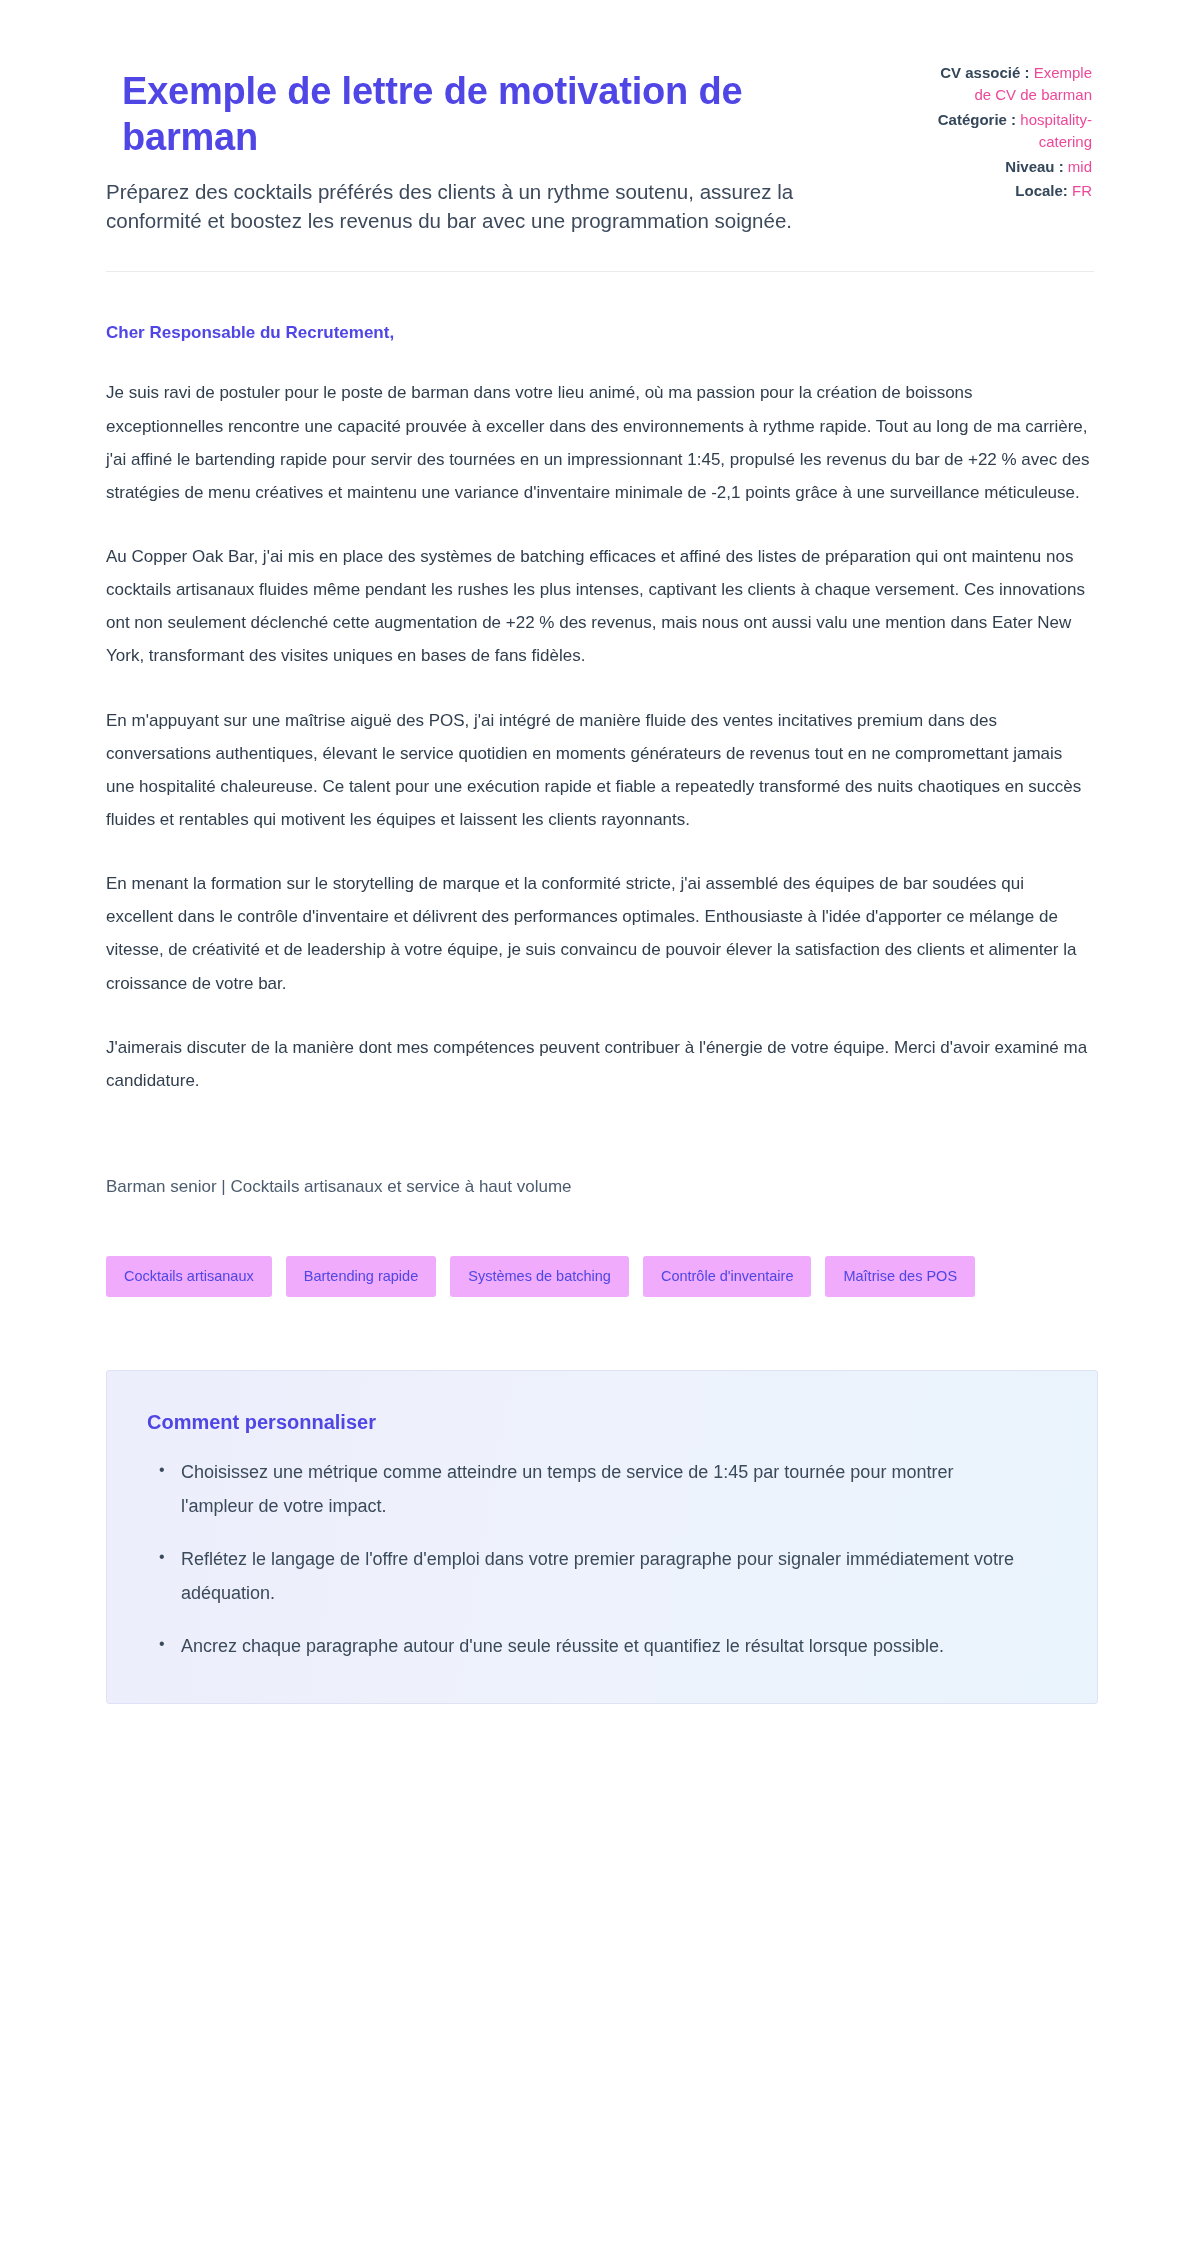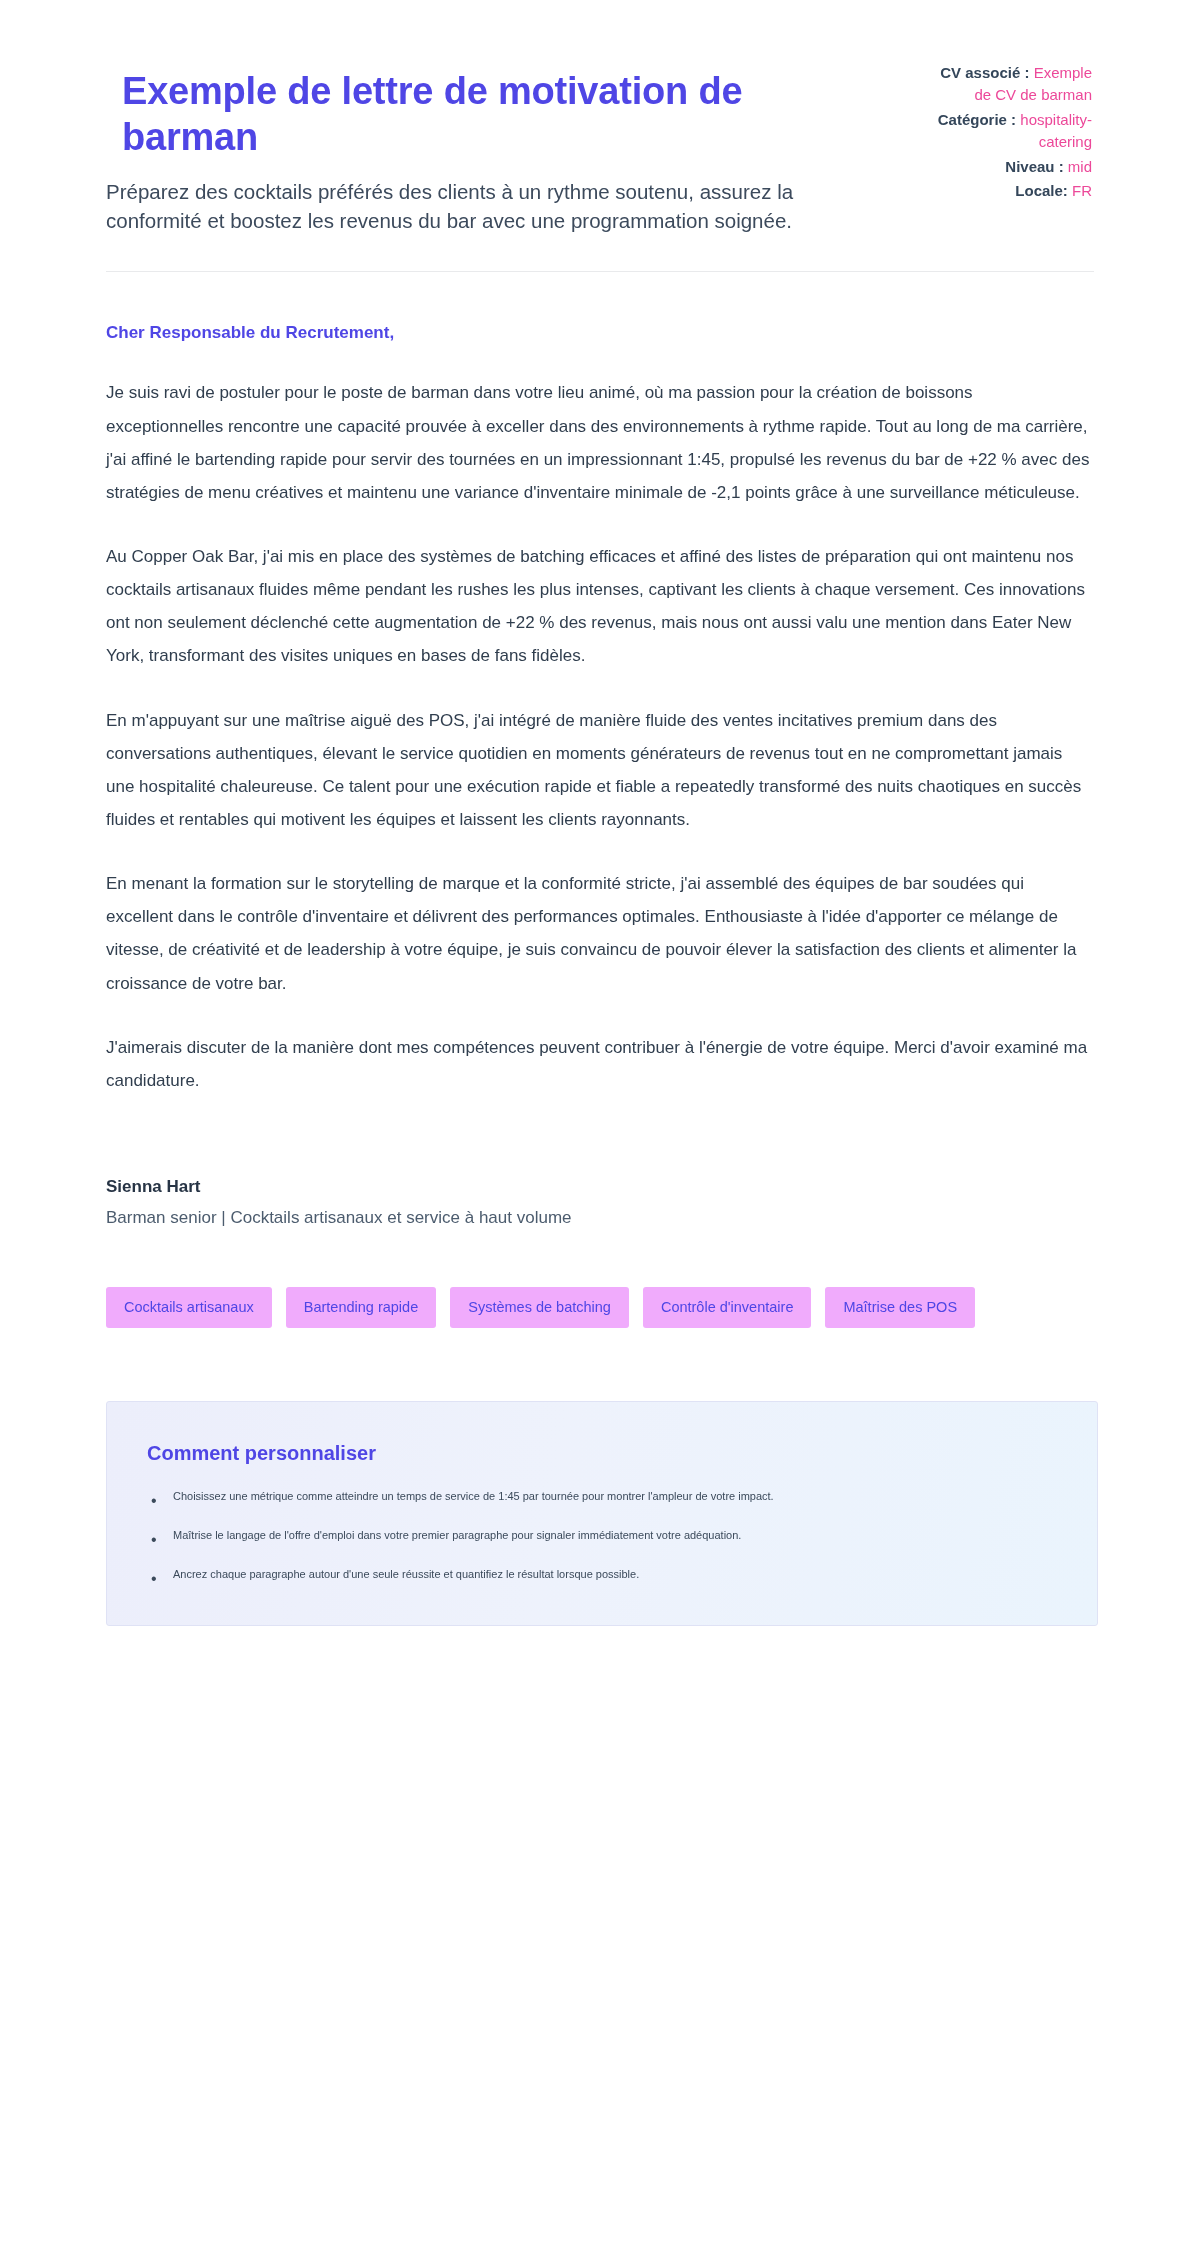--- a/index.html
+++ b/index.html
@@ -143,25 +143,26 @@
     color: #4f46e5;
     line-height: 1.5;
   }
   .callout-list {
     margin: 0;
     padding: 0 0 0 26px;
     list-style: none;
   }
   .callout-item {
     position: relative;
-    font-size: 11px;
+    font-size: 18px;
     line-height: 1.92;
     color: #3b4a5b;
     margin-top: 18px;
     padding-right: 40px;
+    margin-left: 8px;
   }
   .callout-item::before {
     content: "\2022";
     position: absolute;
     left: -22px;
     top: 0;
     color: #3b4a5b;
     font-size: 16px;
     line-height: 1.92;
   }
@@ -202,35 +203,34 @@
   <div class="letter">
     <p class="salutation">Cher Responsable du Recrutement,</p>
 
     <p class="para para--first">Je suis ravi de postuler pour le poste de barman dans votre lieu animé, où ma passion pour la création de boissons exceptionnelles rencontre une capacité prouvée à exceller dans des environnements à rythme rapide. Tout au long de ma carrière, j'ai affiné le bartending rapide pour servir des tournées en un impressionnant 1:45, propulsé les revenus du bar de +22 % avec des stratégies de menu créatives et maintenu une variance d'inventaire minimale de -2,1 points grâce à une surveillance méticuleuse.</p>
     <p class="para">Au Copper Oak Bar, j'ai mis en place des systèmes de batching efficaces et affiné des listes de préparation qui ont maintenu nos cocktails artisanaux fluides même pendant les rushes les plus intenses, captivant les clients à chaque versement. Ces innovations ont non seulement déclenché cette augmentation de +22 % des revenus, mais nous ont aussi valu une mention dans Eater New York, transformant des visites uniques en bases de fans fidèles.</p>
     <p class="para">En m'appuyant sur une maîtrise aiguë des POS, j'ai intégré de manière fluide des ventes incitatives premium dans des conversations authentiques, élevant le service quotidien en moments générateurs de revenus tout en ne compromettant jamais une hospitalité chaleureuse. Ce talent pour une exécution rapide et fiable a repeatedly transformé des nuits chaotiques en succès fluides et rentables qui motivent les équipes et laissent les clients rayonnants.</p>
     <p class="para">En menant la formation sur le storytelling de marque et la conformité stricte, j'ai assemblé des équipes de bar soudées qui excellent dans le contrôle d'inventaire et délivrent des performances optimales. Enthousiaste à l'idée d'apporter ce mélange de vitesse, de créativité et de leadership à votre équipe, je suis convaincu de pouvoir élever la satisfaction des clients et alimenter la croissance de votre bar.</p>
     <p class="para">J'aimerais discuter de la manière dont mes compétences peuvent contribuer à l'énergie de votre équipe. Merci d'avoir examiné ma candidature.</p>
 
     <div class="signoff">
-      <p class="sign-name">Sienna Hart</p>
       <p class="sign-role">Barman senior | Cocktails artisanaux et service à haut volume</p>
     </div>
 
     <div class="tags">
       <span class="tag">Cocktails artisanaux</span>
       <span class="tag">Bartending rapide</span>
       <span class="tag">Systèmes de batching</span>
       <span class="tag">Contrôle d'inventaire</span>
       <span class="tag">Maîtrise des POS</span>
     </div>
   </div>
 
   <section class="callout">
     <h2 class="callout-title">Comment personnaliser</h2>
     <ul class="callout-list">
       <li class="callout-item">Choisissez une métrique comme atteindre un temps de service de 1:45 par tournée pour montrer l'ampleur de votre impact.</li>
-      <li class="callout-item">Maîtrise le langage de l'offre d'emploi dans votre premier paragraphe pour signaler immédiatement votre adéquation.</li>
+      <li class="callout-item">Reflétez le langage de l'offre d'emploi dans votre premier paragraphe pour signaler immédiatement votre adéquation.</li>
       <li class="callout-item">Ancrez chaque paragraphe autour d'une seule réussite et quantifiez le résultat lorsque possible.</li>
     </ul>
   </section>
 
 </div>
 
 </body></html>

